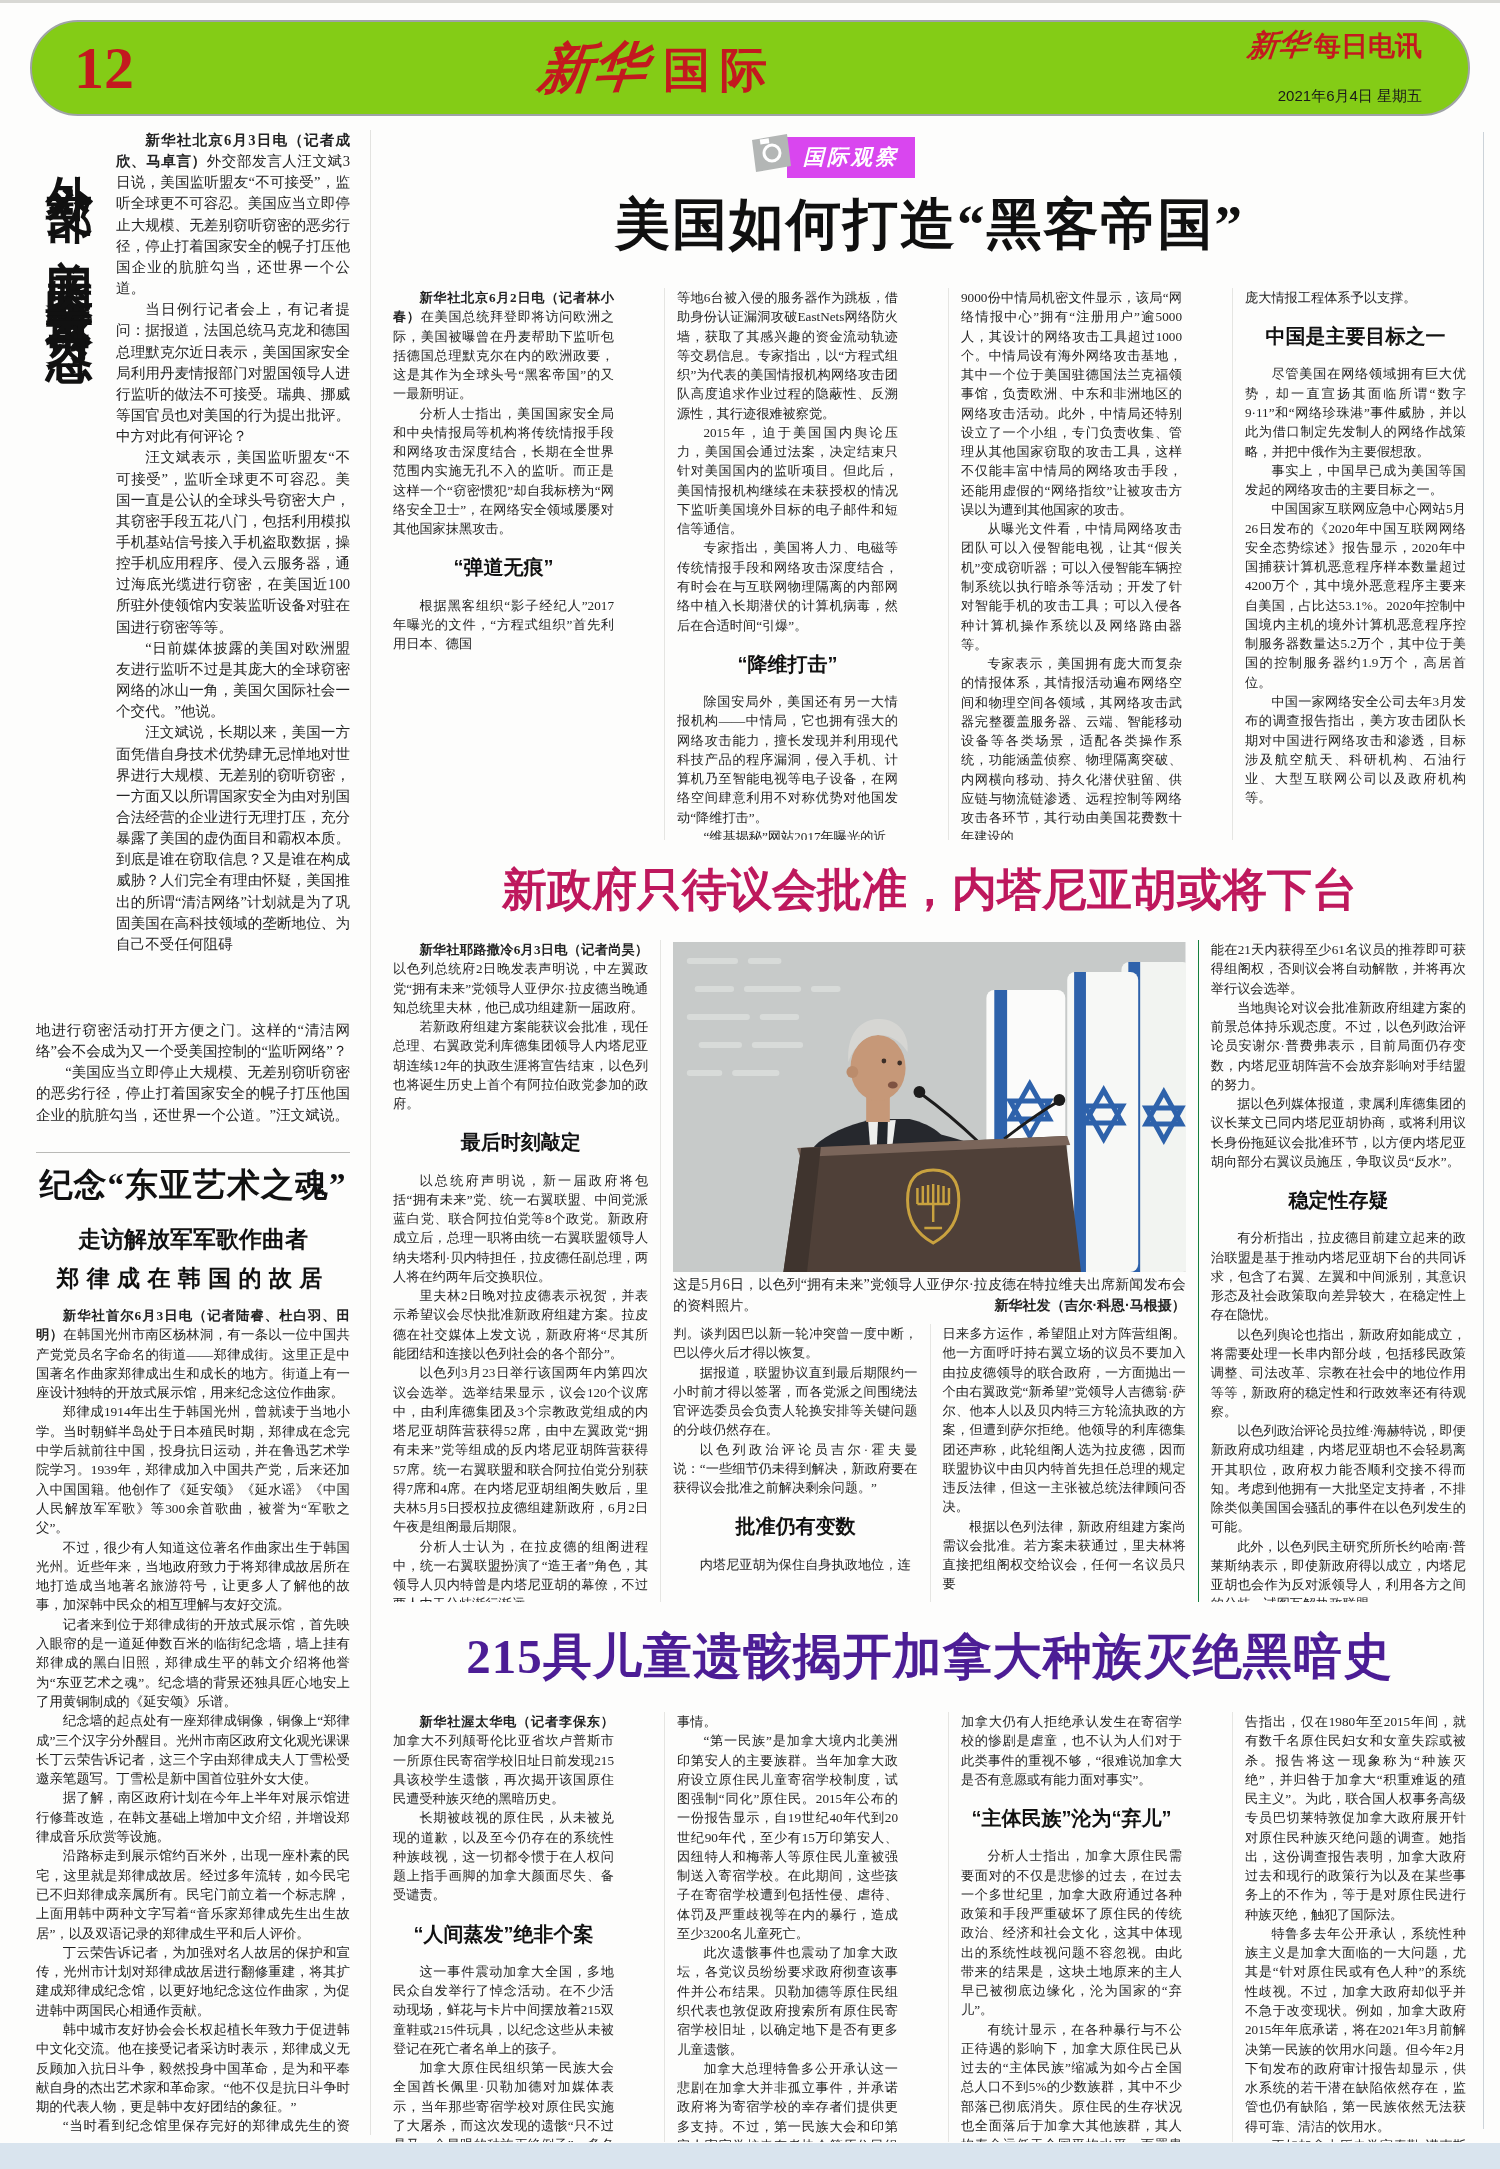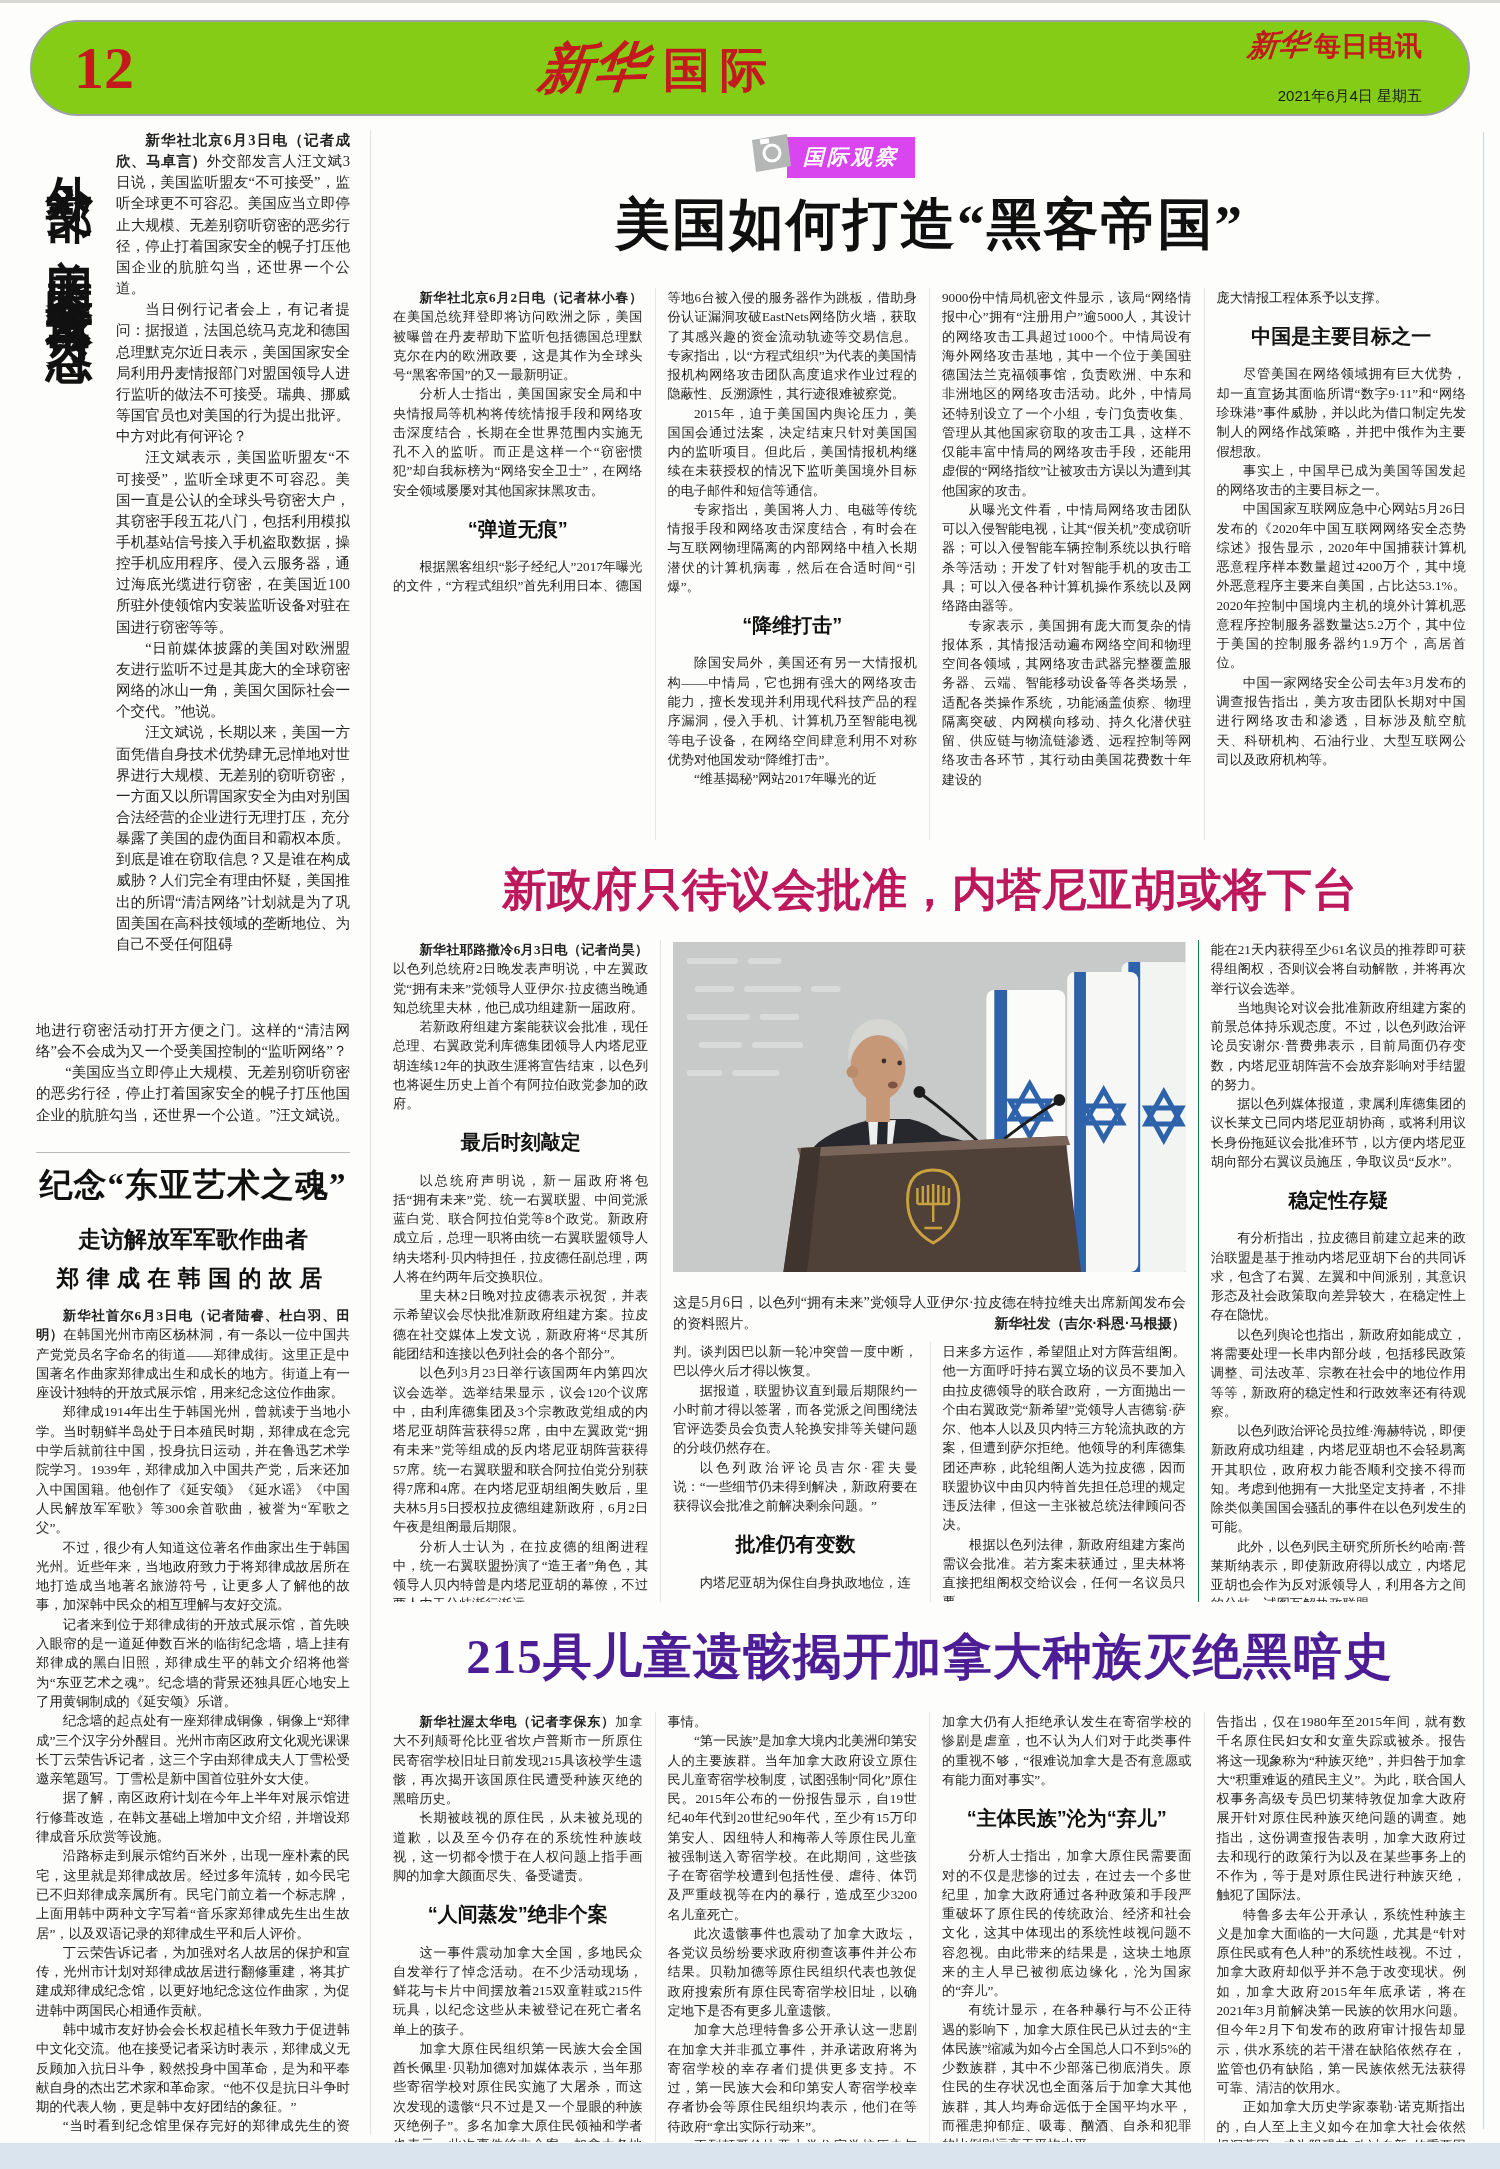--- a/index.html
+++ b/index.html
@@ -60,39 +60,39 @@
   .badge-icon{margin-right:-6px;position:relative;z-index:1;}
   .badge-label{background:#d946ef;color:#fff;font-style:italic;font-weight:700;font-size:21px;
      font-family:"Liberation Sans","DejaVu Sans",sans-serif;padding:6px 16px 7px;letter-spacing:3px;}
 
   
   .headline-1{font-size:55px;font-weight:800;text-align:center;margin:10px 0 26px;color:#101010;letter-spacing:2px;}
   .headline-2{font-size:45px;font-weight:800;text-align:center;margin:20px 0 20px;color:#be185d;}
   .headline-3{font-size:49px;font-weight:800;text-align:center;margin:22px 0 22px;color:#4c1d95;letter-spacing:1px;}
 
   
-  .cols4{display:flex;align-items:stretch;}
+  .cols4{display:flex;align-items:stretch;gap:38px;}
   .cols4 .col{flex:1;min-width:0;padding:0 12px;font-size:13.2px;line-height:1.46;color:#242424;}
   .cols4 .col + .col{border-left:1px solid #e5e5e2;}
   .cols4 .col:first-child{padding-left:0;}
   .cols4 .col:last-child{padding-right:0;}
   .hacker-cols{height:552px;overflow:hidden;}
   .canada-cols{height:430px;overflow:hidden;}
 
   
   .israel-grid{display:grid;grid-template-columns:repeat(4,1fr);grid-template-rows:auto 1fr;
      grid-template-areas:"c1 ph ph c4" "c1 c2 c3 c4";height:662px;overflow:hidden;}
   .gcol{min-width:0;padding:0 12px;font-size:13.2px;line-height:1.46;color:#242424;}
   .a-c1{grid-area:c1;padding-left:0;border-right:1px solid #e5e5e2;}
   .a-c2{grid-area:c2;}
   .a-c3{grid-area:c3;border-left:1px solid #e5e5e2;}
   .a-c4{grid-area:c4;padding-right:0;border-left:1px solid #15803d;}
   .area-photo{grid-area:ph;margin:0;padding:2px 12px 8px;}
   .area-photo svg{display:block;width:100%;height:330px;}
-  .photo-caption{font-size:14px;line-height:1.5;margin-top:20px;text-align:justify;color:#242424;}
+  .photo-caption{font-size:14px;line-height:1.5;margin-top:2px;text-align:justify;color:#242424;}
   .photo-credit{display:block;text-align:right;margin-top:-21px;font-weight:700;
      font-family:"Liberation Sans","DejaVu Sans",sans-serif;}
 </style>
 </head>
 <body>
 
 <div class="page">
 
   <header class="masthead-box">
     <div class="page-num">12</div>

